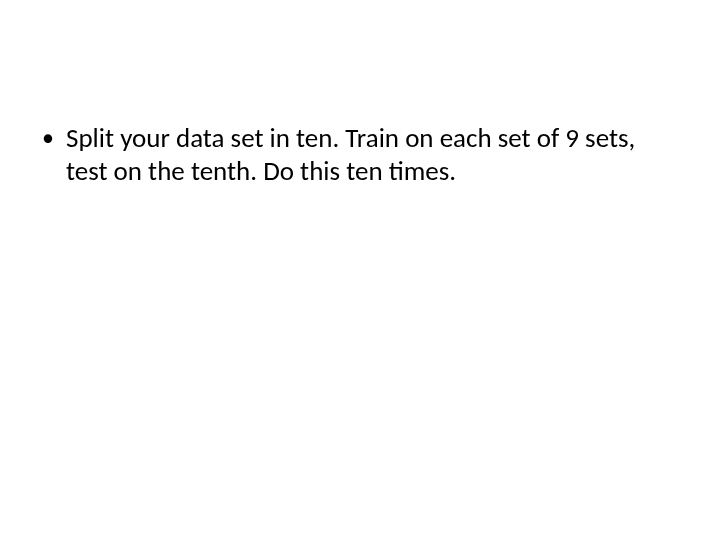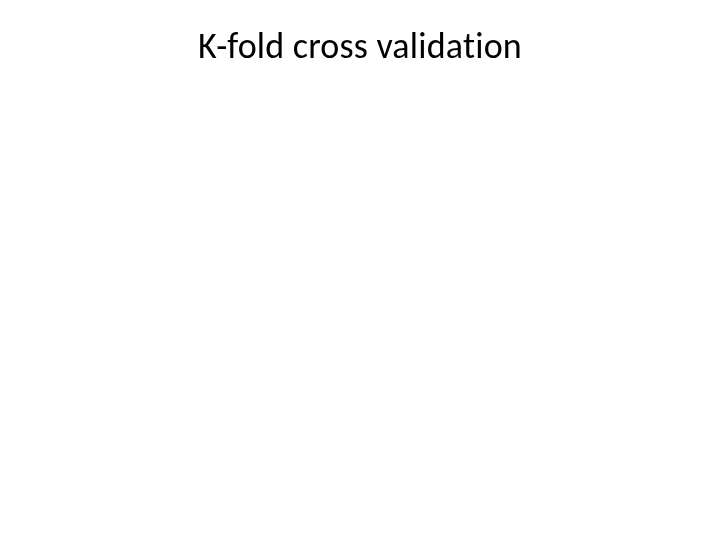--- a/index.html
+++ b/index.html
@@ -55,19 +55,19 @@
     line-height: 1.35;
   }
   .gap {
     height: 34px;
   }
 </style>
 </head>
 <body>
 
 <div class="slide">
-  <div class="title">K-fold cross validation</div>
   <div class="body">
     <ul class="bullets">
+      <li>Split your data set in ten. Train on each set of 9 sets, test on the tenth. Do this ten times.</li>
     </ul>
     <div class="gap"></div>
   </div>
 </div>
 
 </body></html>

